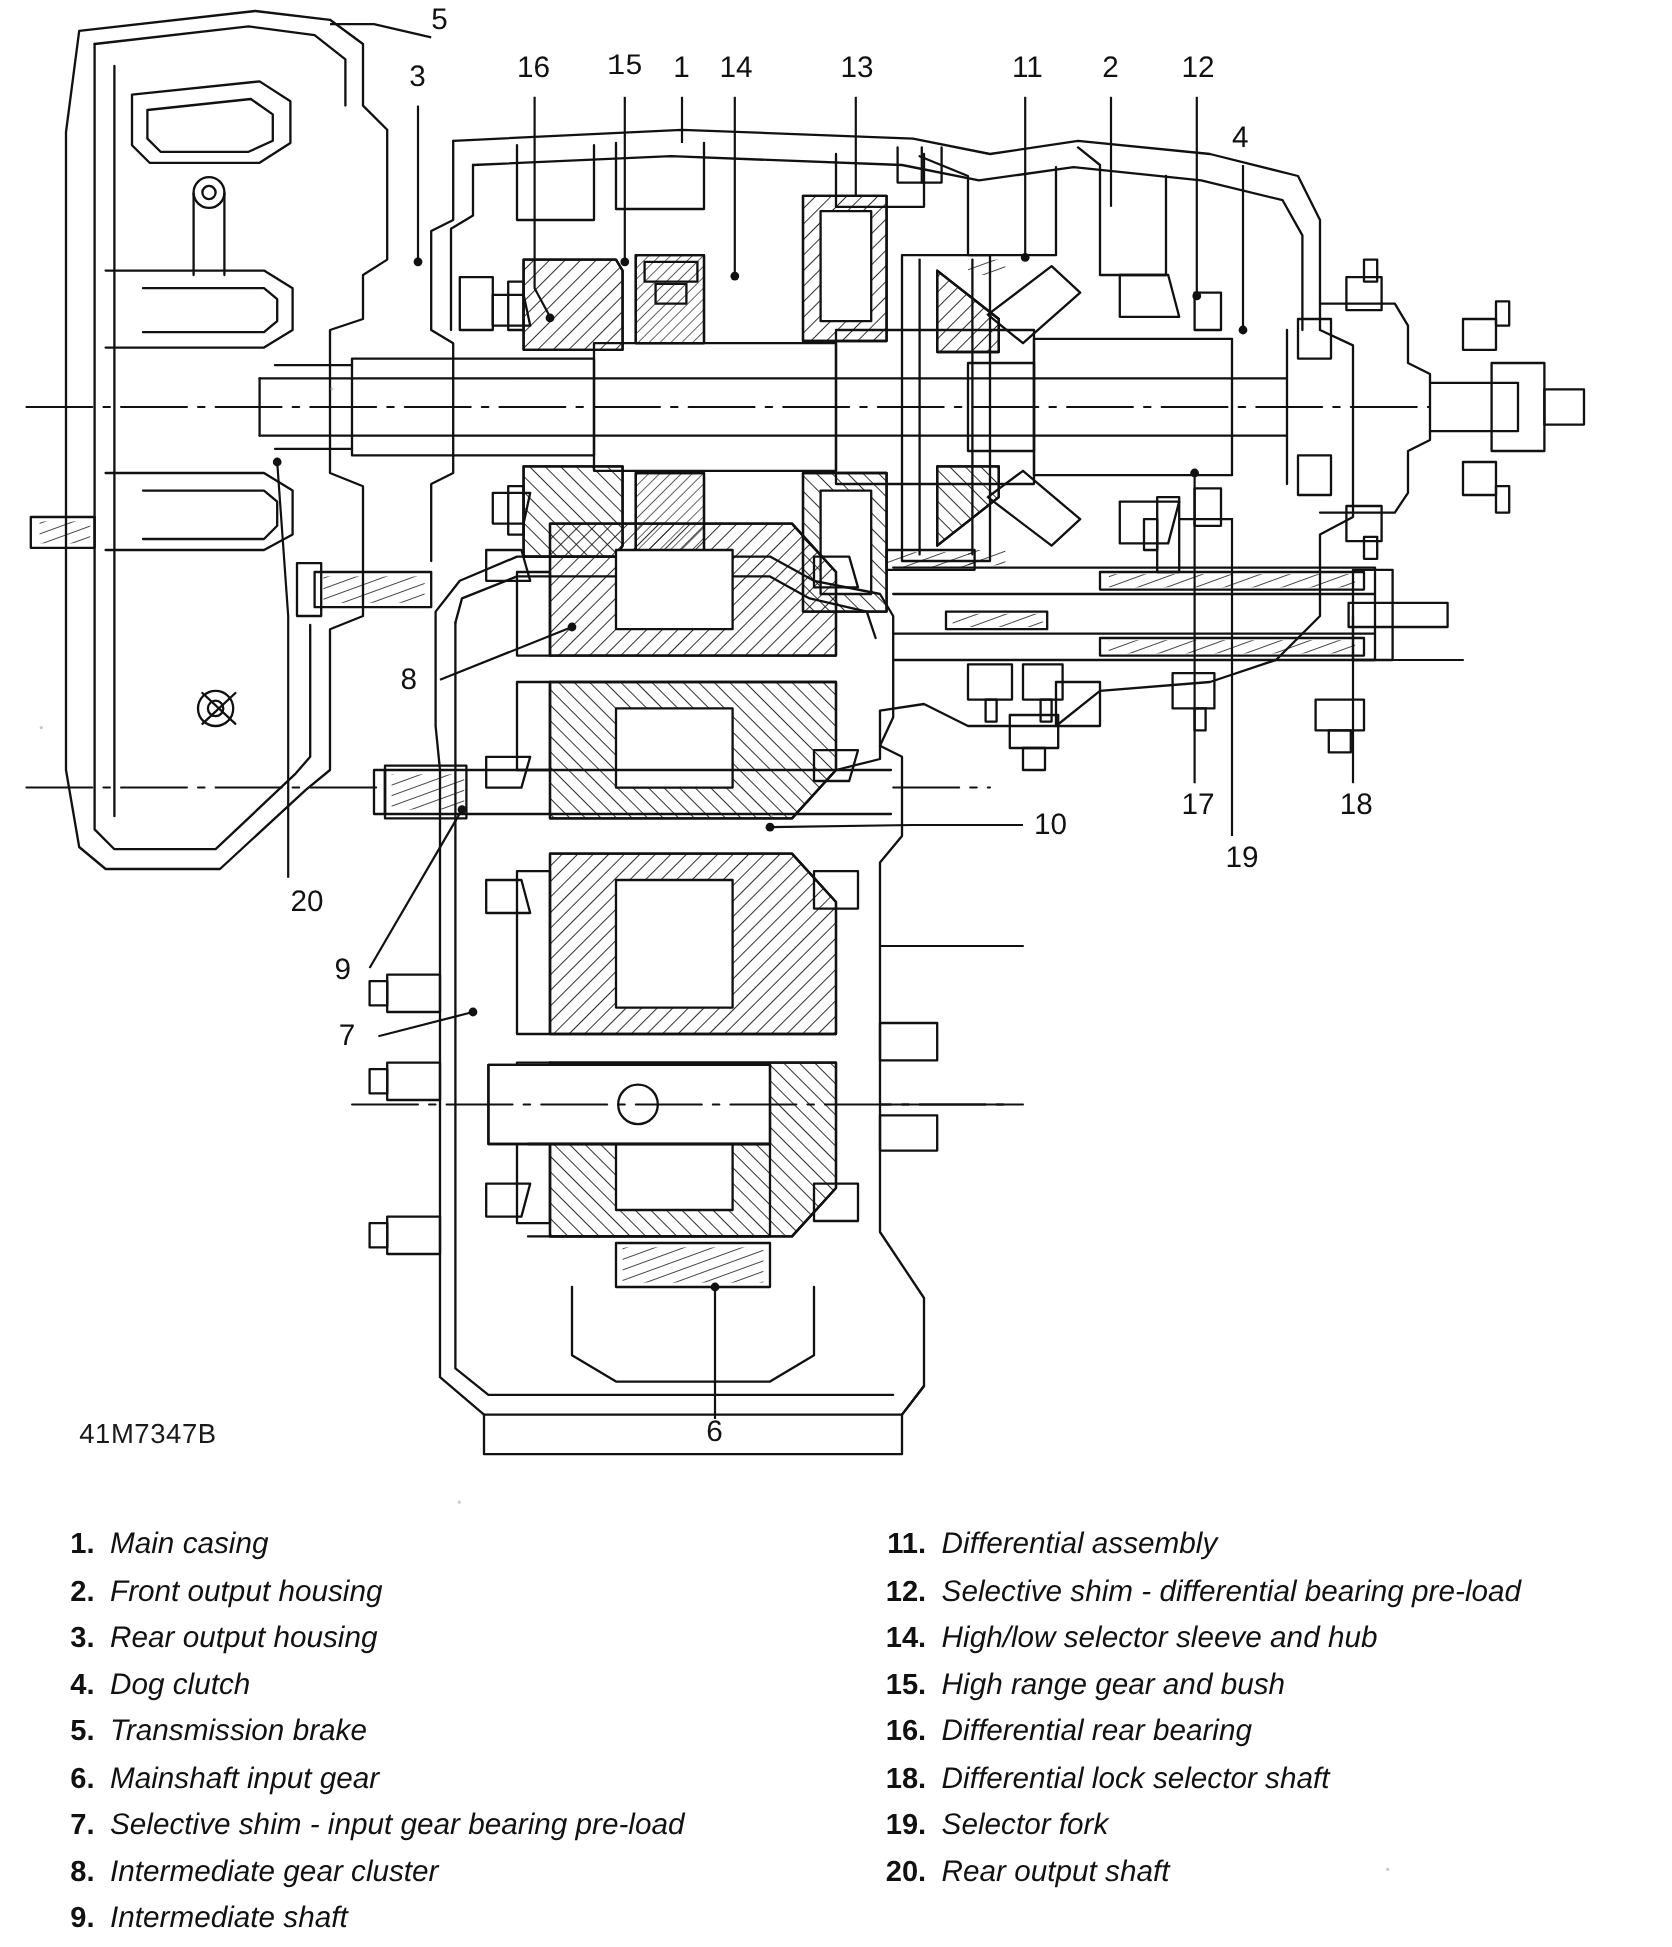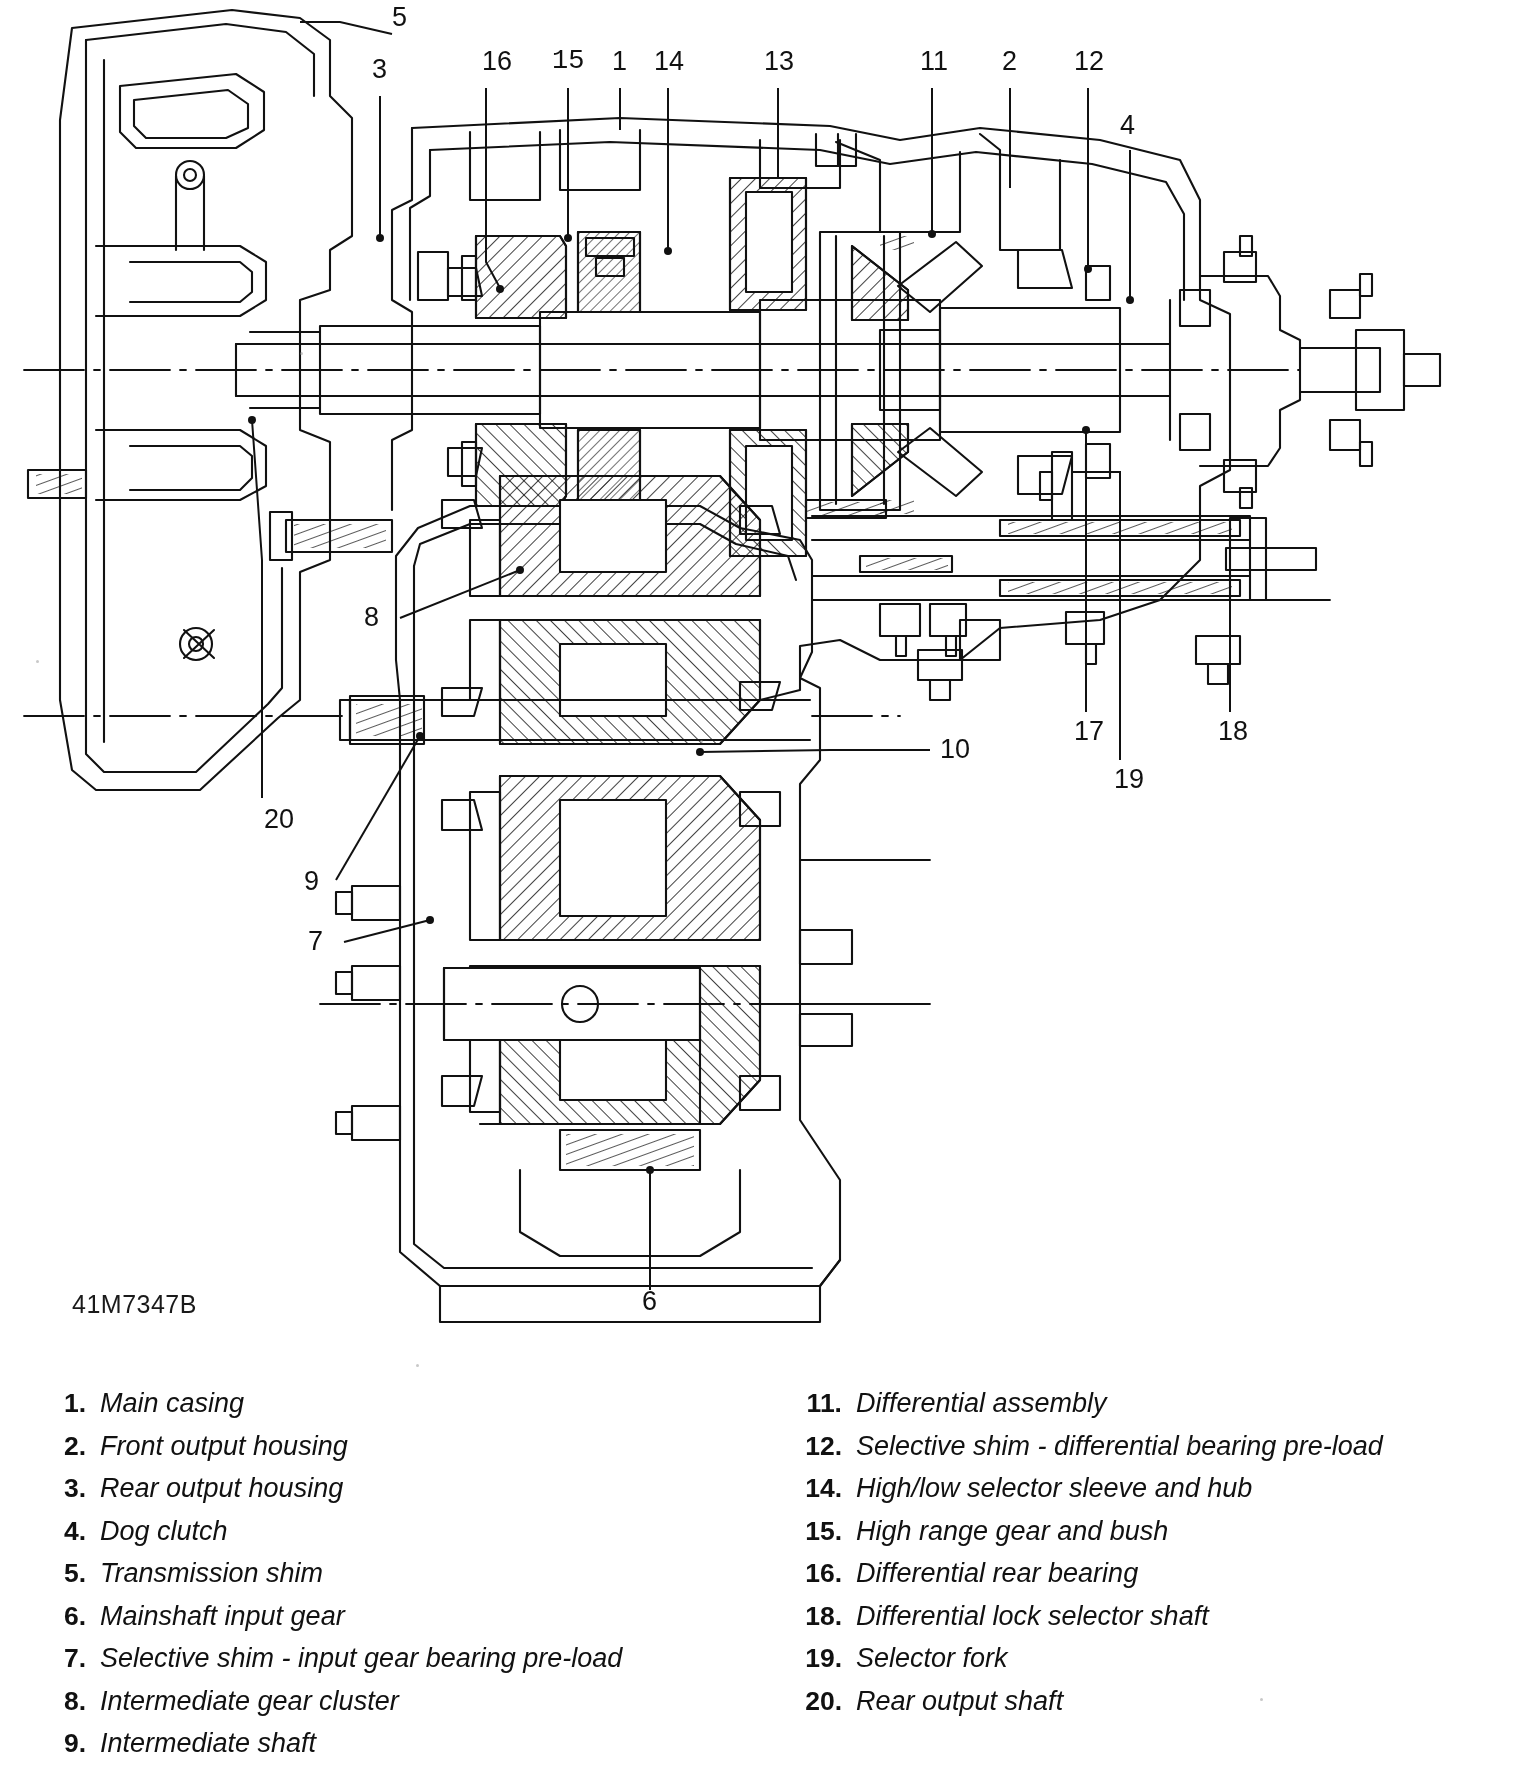--- a/index.html
+++ b/index.html
@@ -375,21 +375,21 @@
         <circle cx="1086" cy="430" r="4"></circle>
         <circle cx="252" cy="420" r="4"></circle>
         <circle cx="420" cy="736" r="4"></circle>
         <circle cx="430" cy="920" r="4"></circle>
         <circle cx="650" cy="1170" r="4"></circle>
       </g>
     </svg>
 
     <div class="callout" style="left:392px; top:4px;">5</div>
     <div class="callout" style="left:372px; top:56px;">3</div>
-    <div class="callout" style="left:482px; top:48px;">16</div>
+    <div class="callout" style="left:470px; top:48px;">16</div>
     <div class="callout" style="left:552px; top:48px;font-family:Liberation Mono, monospace;">15</div>
     <div class="callout" style="left:612px; top:48px;">1</div>
     <div class="callout" style="left:654px; top:48px;">14</div>
     <div class="callout" style="left:764px; top:48px;">13</div>
     <div class="callout" style="left:920px; top:48px;">11</div>
     <div class="callout" style="left:1002px; top:48px;">2</div>
     <div class="callout" style="left:1074px; top:48px;">12</div>
     <div class="callout" style="left:1120px; top:112px;">4</div>
     <div class="callout" style="left:364px; top:604px;">8</div>
     <div class="callout" style="left:940px; top:736px;">10</div>
@@ -417,21 +417,21 @@
       <div class="legend-item">
         <span class="legend-num">3.</span>
         <span class="legend-label">Rear output housing</span>
       </div>
       <div class="legend-item">
         <span class="legend-num">4.</span>
         <span class="legend-label">Dog clutch</span>
       </div>
       <div class="legend-item">
         <span class="legend-num">5.</span>
-        <span class="legend-label">Transmission shim</span>
+        <span class="legend-label">Transmission brake</span>
       </div>
       <div class="legend-item">
         <span class="legend-num">6.</span>
         <span class="legend-label">Mainshaft input gear</span>
       </div>
       <div class="legend-item">
         <span class="legend-num">7.</span>
         <span class="legend-label">Selective shim - input gear bearing pre-load</span>
       </div>
       <div class="legend-item">

